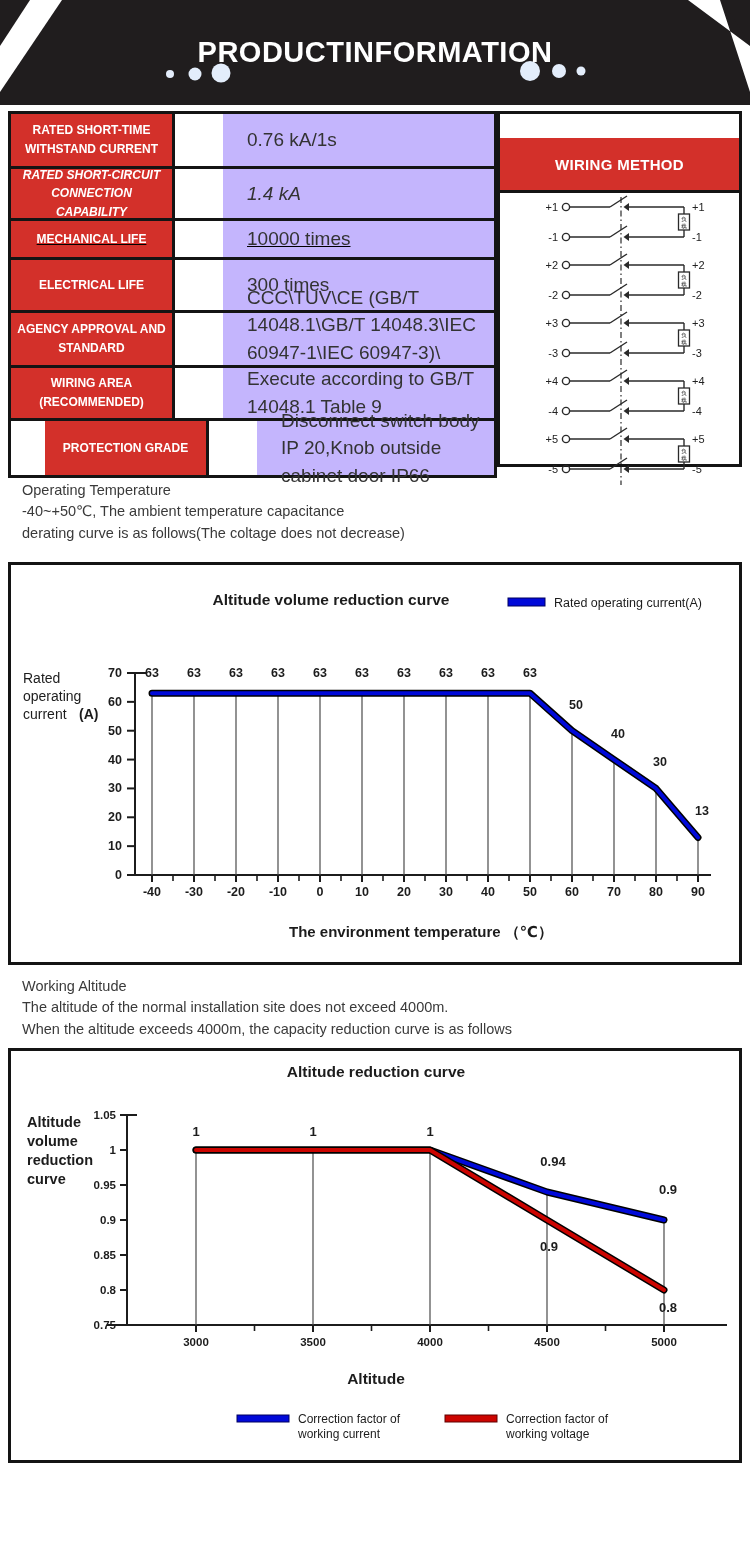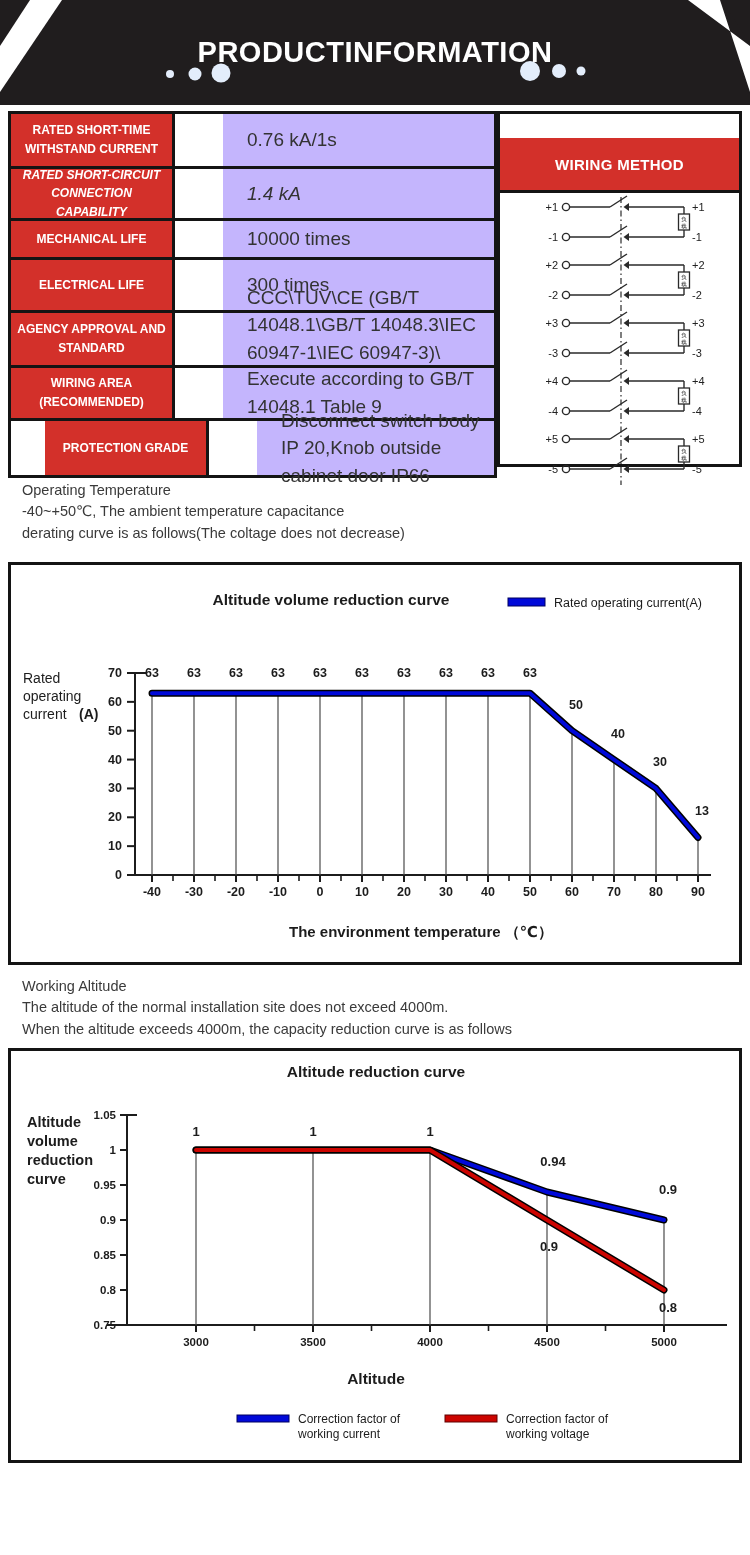--- a/index.html
+++ b/index.html
@@ -71,21 +71,21 @@
   <div class="spec">
     <div class="spec-left" id="spec-rows">
         <div class="spec-row" style="height: 52px;">
           <div class="spec-label">RATED SHORT-TIME WITHSTAND CURRENT</div>
           <div class="spec-value">0.76 kA/1s</div>
         </div>
         <div class="spec-row" style="height: 49px; font-style: italic;">
           <div class="spec-label">RATED SHORT-CIRCUIT CONNECTION CAPABILITY</div>
           <div class="spec-value">1.4 kA</div>
         </div>
-        <div class="spec-row" style="height: 36px;">
+        <div class="spec-row" style="height: 36px; text-decoration: underline;">
           <div class="spec-label">MECHANICAL LIFE</div>
           <div class="spec-value">10000 times</div>
         </div>
         <div class="spec-row" style="height: 50px;">
           <div class="spec-label">ELECTRICAL LIFE</div>
           <div class="spec-value">300 times</div>
         </div>
         <div class="spec-row" style="height: 52px;">
           <div class="spec-label">AGENCY APPROVAL AND STANDARD</div>
           <div class="spec-value">CCC\TUV\CE (GB/T 14048.1\GB/T 14048.3\IEC 60947-1\IEC 60947-3)\ SAA(AS Model Meets)</div>

